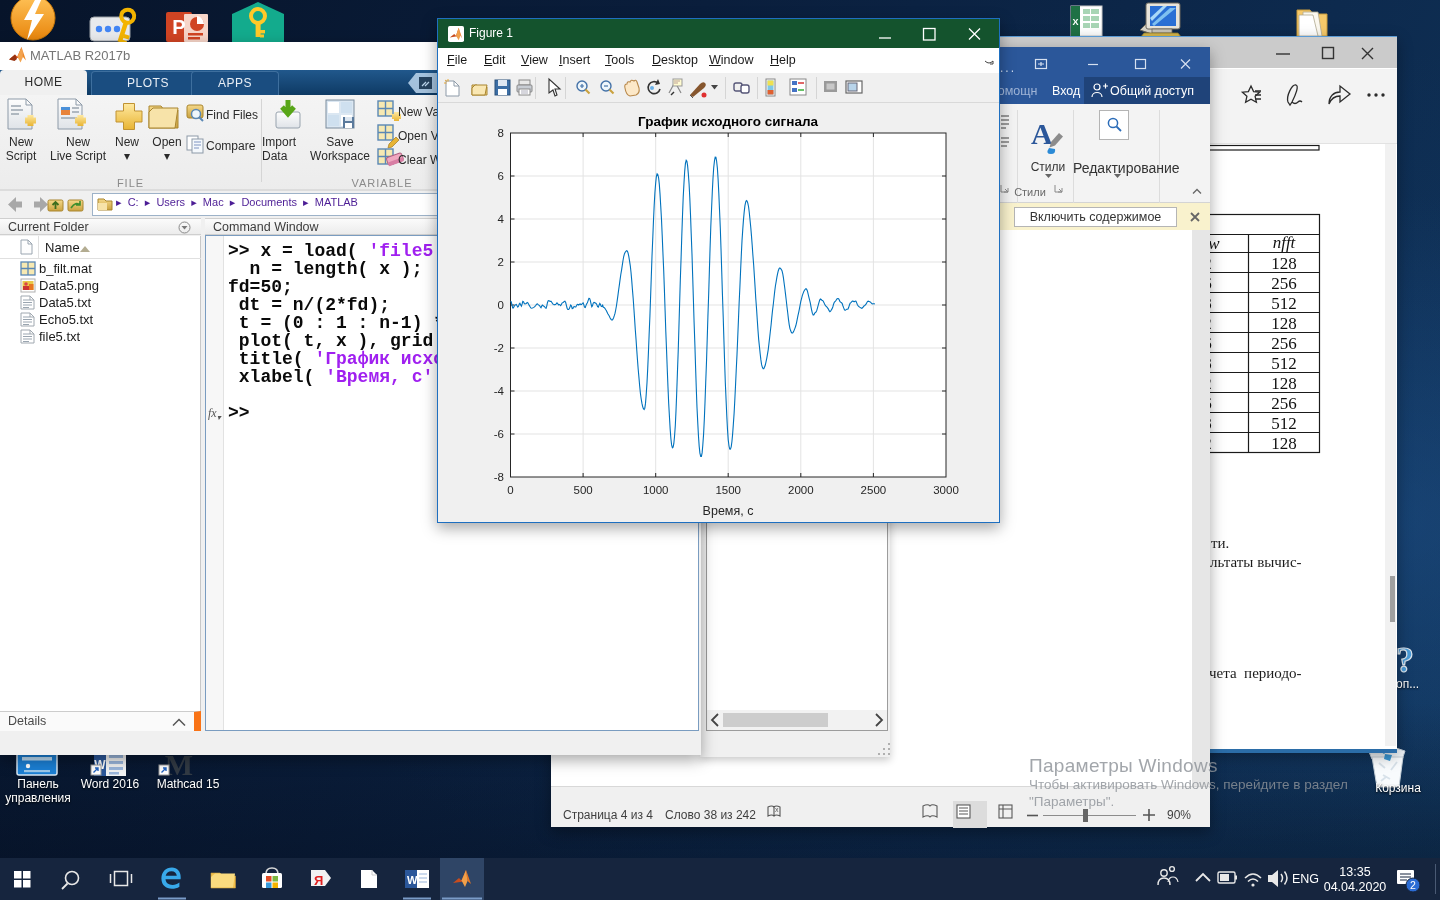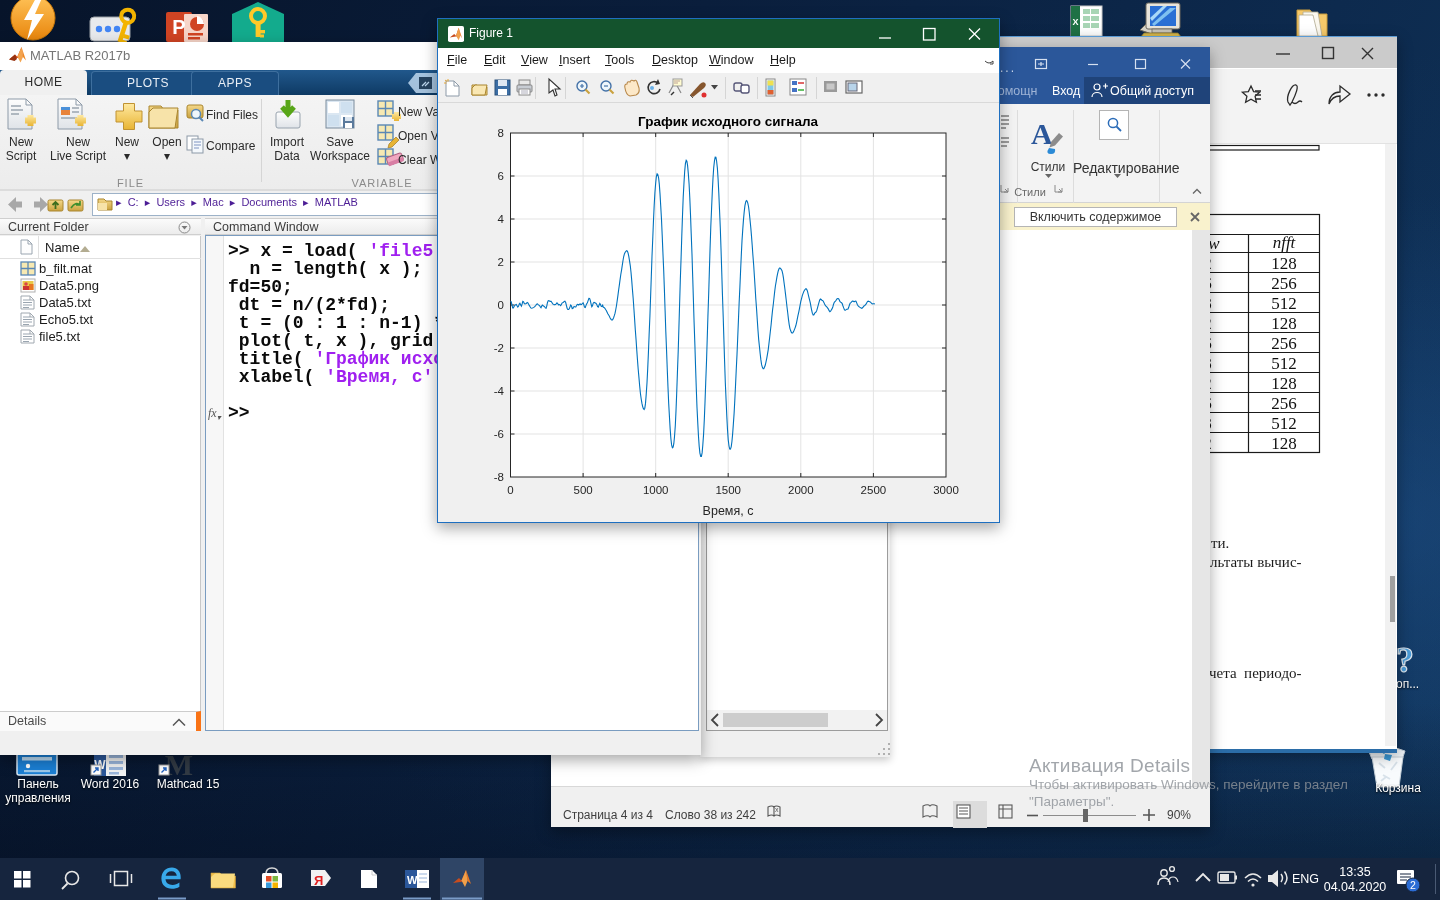--- a/index.html
+++ b/index.html
@@ -464,21 +464,21 @@
         </g>
   </g>
  </svg>
  <div class="abs" style="left:0;top:53px;width:437px;height:96px;font-size:12px;color:#2b2b2b">
   <div class="abs" style="left:-4px;top:40px;width:50px;text-align:center;line-height:14px">New<br>Script</div>
   <div class="abs" style="left:38px;top:40px;width:80px;text-align:center;line-height:14px">New<br>Live Script</div>
   <div class="abs" style="left:102px;top:40px;width:50px;text-align:center;line-height:14px">New<br>▾</div>
   <div class="abs" style="left:142px;top:40px;width:50px;text-align:center;line-height:14px">Open<br>▾</div>
   <div class="abs" style="left:206px;top:13px">Find Files</div>
   <div class="abs" style="left:206px;top:44px">Compare</div>
-  <div class="abs" style="left:262px;top:40px;width:50px;text-align:center;line-height:14px">Import<br>Data</div>
+  <div class="abs" style="left:262px;top:40px;width:50px;line-height:14px">Import<br>Data</div>
   <div class="abs" style="left:302px;top:40px;width:76px;text-align:center;line-height:14px">Save<br>Workspace</div>
   <div class="abs" style="left:398px;top:10px;white-space:nowrap">New Vari</div>
   <div class="abs" style="left:398px;top:34px;white-space:nowrap">Open Var</div>
   <div class="abs" style="left:398px;top:58px;white-space:nowrap">Clear Wo</div>
  </div>
 
  <div class="abs" style="left:0;top:149px;width:701px;height:27px;background:#f0f0f0">
   <svg class="abs" style="left:2px;top:4px" width="86" height="19" viewBox="0 0 86 19">
    <path d="M14,2 L6,9.5 L14,17 V12.5 H20 V6.5 H14 Z" fill="#a8a8a8"></path>
    <path d="M24,2 L32,9.5 L24,17 V12.5 H18 V6.5 H24 Z" fill="#a8a8a8" transform="translate(14,0)"></path>
@@ -557,21 +557,21 @@
   </g>
   <g font-size="13px" fill="#1a1a1a">
    <text x="39" y="13">b_filt.mat</text>
    <text x="39" y="30">Data5.png</text>
    <text x="39" y="47">Data5.txt</text>
    <text x="39" y="64">Echo5.txt</text>
    <text x="39" y="81">file5.txt</text>
   </g>
  </svg>
 
- <div class="abs" style="left:0;top:669px;width:201px;height:20px;background:#fafafa;border-top:1px solid #ccc;border-right:5px solid #f97316;font-size:12.5px;color:#4a4a4a">
+ <div class="abs" style="left:0;top:669px;width:201px;height:20px;background:#fafafa;border-top:1px solid #ccc;border-right:7px solid #f97316;font-size:12.5px;color:#4a4a4a">
       <span class="abs" style="left:8px;top:2px">Details</span>
   <svg class="abs" style="left:172px;top:6px" width="14" height="9" viewBox="0 0 14 9">
         <path d="M1,7.5 L7,1.5 L13,7.5" stroke="#555" stroke-width="1.5" fill="none"></path>
       </svg>
  </div>
 
  <div class="abs" style="left:205px;top:193px;width:494px;height:496px;background:#fff;border:1px solid #7a9cc0">
   <div class="abs" style="left:0;top:0;width:18px;height:494px;background:#f7f7f7;border-right:1px solid #e2e2e2"></div>
   <div class="abs" style="left:2px;top:170px;font-size:12px;color:#555;font-style:italic;font-family:'Liberation Serif',serif">fx<span style="font-size:8px;vertical-align:-3px">▾</span></div>
   <div style="position:absolute;left:22px;top:6px;font-family:'Liberation Mono',monospace;font-size:18px;font-weight:bold;line-height:18px;color:#0a0a0a;white-space:pre">&gt;&gt; x = load( <span style="color:#a020f0">'file5.txt'</span> )
@@ -739,21 +739,21 @@
    <text x="291.2" y="391">1500</text>
         <text x="363.8" y="391">2000</text>
         <text x="436.4" y="391">2500</text>
         <text x="509" y="391">3000</text>
   </g>
   <text x="291" y="412" font-size="12.5" fill="#262626" text-anchor="middle">Время, с</text>
  </svg>
 </div>
 
 <div class="abs" style="left:1029px;top:755px;color:rgba(142,146,152,.82);z-index:60">
- <div style="font-size:19px;letter-spacing:.3px">Активация Details</div>
+ <div style="font-size:19px;letter-spacing:.3px">Параметры Windows</div>
  <div style="font-size:13.5px;white-space:nowrap">Чтобы активировать Windows, перейдите в раздел</div>
  <div style="font-size:13.5px;margin-top:2px">"Параметры".</div>
 </div>
 
 <div class="abs" style="left:0;top:858px;width:1440px;height:42px;background:#16253e;z-index:70">
  <div class="abs" style="left:440px;top:0;width:44px;height:42px;background:#2f4566"></div>
  <svg class="abs" style="left:0;top:0" width="500" height="42" viewBox="0 0 500 42">
   <g fill="#fff">
         <rect x="14" y="13" width="7.5" height="7.5"></rect>
         <rect x="23" y="13" width="7.5" height="7.5"></rect>

